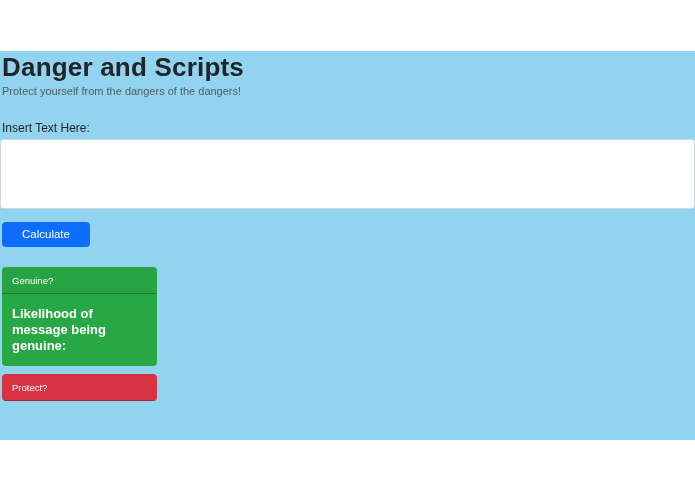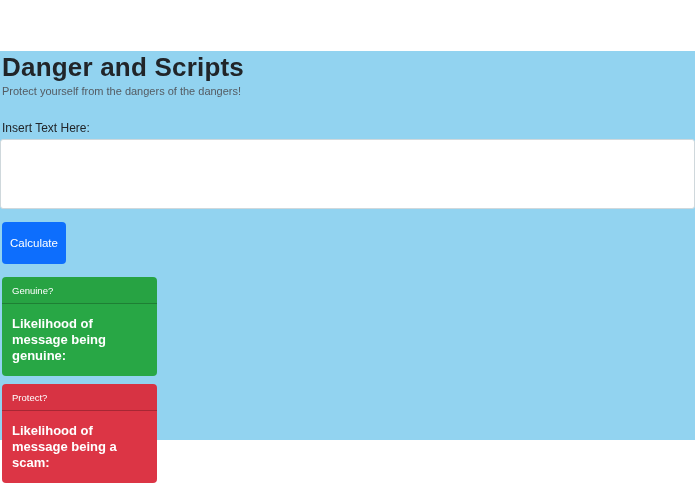--- a/index.html
+++ b/index.html
@@ -50,34 +50,34 @@
     padding: 5px 8px;
     font-family: "Liberation Sans", sans-serif;
     font-size: 12px;
     color: #212529;
     resize: none;
     outline: none;
   }
   .calculate-btn {
     display: inline-block;
     margin: 13px 0 0 2px;
-    height: 42px;
-    padding: 0 8px;
+    height: 25px;
+    padding: 0 20px;
     background: var(--primary, #0d6efd);
     color: #ffffff;
     font-family: "Liberation Sans", sans-serif;
     font-size: 11.5px;
     line-height: 25px;
     border: none;
     border-radius: 4px;
     cursor: pointer;
   }
   .result-card {
     width: 155px;
-    margin: 13px 0 0 2px;
+    margin: 20px 0 0 2px;
     border-radius: 4px;
     color: var(--card-text, #ffffff);
     overflow: hidden;
   }
   .result-card.success { background: var(--success, #28a745); }
   .result-card.danger  { background: var(--danger, #dc3545); margin-top: 8px; }
   .card-header {
     padding: 7px 10px 6px 10px;
     font-size: 9.5px;
     line-height: 13px;
@@ -104,15 +104,14 @@
 
   <button class="calculate-btn">Calculate</button>
 
   <div class="result-card success">
     <div class="card-header">Genuine?</div>
     <div class="card-body">Likelihood of message being genuine:</div>
   </div>
 
   <div class="result-card danger">
     <div class="card-header">Protect?</div>
-    <div class="card-body">Likelihood of message being a scam:</div>
   </div>
 </div>
 
 </body></html>

